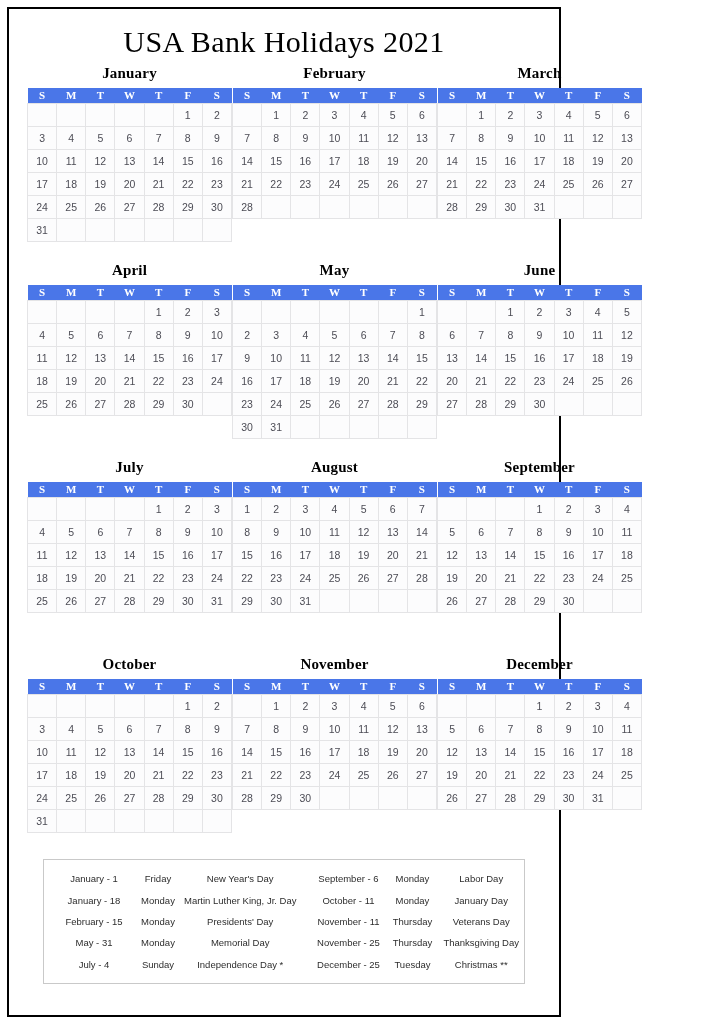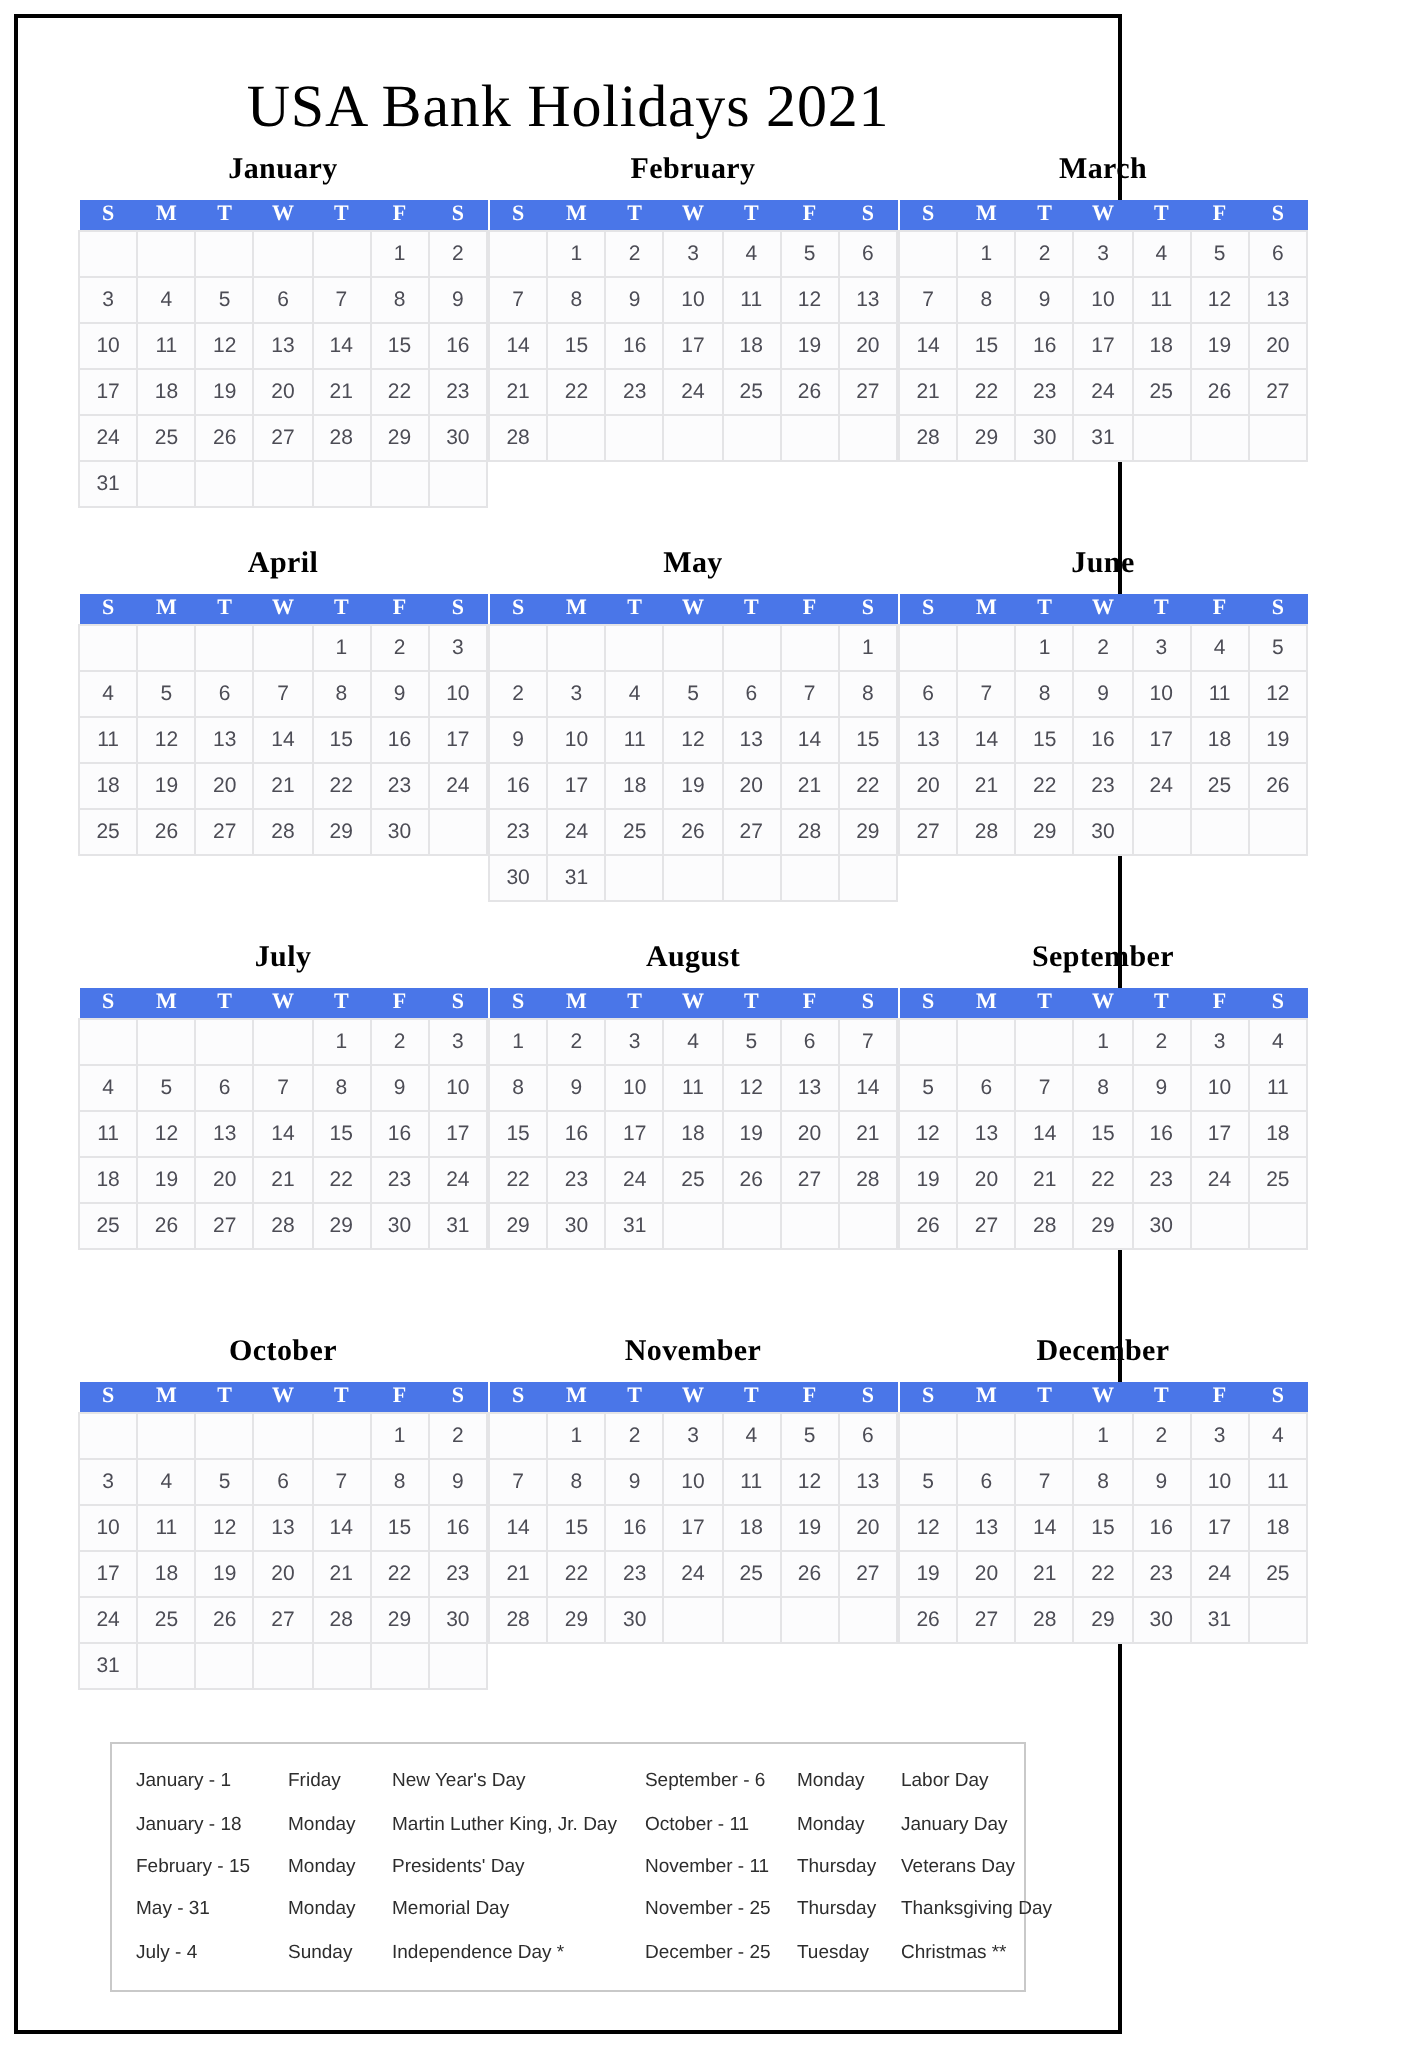--- a/index.html
+++ b/index.html
@@ -17,21 +17,21 @@
   }
 
   .page {
     position: absolute;
     left: 7px;
     top: 7px;
     width: 554px;
     height: 1010px;
     border: 2px solid #000000;
     background: #ffffff;
-    padding: 12px;
+    padding: 0;
   }
 
   .title {
     font-family: "Liberation Serif", serif;
     font-size: 30px;
     font-weight: 400;
     text-align: center;
     color: #000000;
     letter-spacing: 0.4px;
     padding-top: 16px;
@@ -94,20 +94,21 @@
     padding: 0;
   }
 
   table.cal td.empty {
     background: #fcfcfd;
     color: transparent;
   }
 
   .legend-wrap {
     padding: 6px 34px 0 34px;
+    text-align: center;
   }
 
   .legend-box {
     border: 1px solid #c9c9c9;
     height: 125px;
     display: flex;
     padding: 8px 0 8px 0;
   }
 
   .legend-col {

